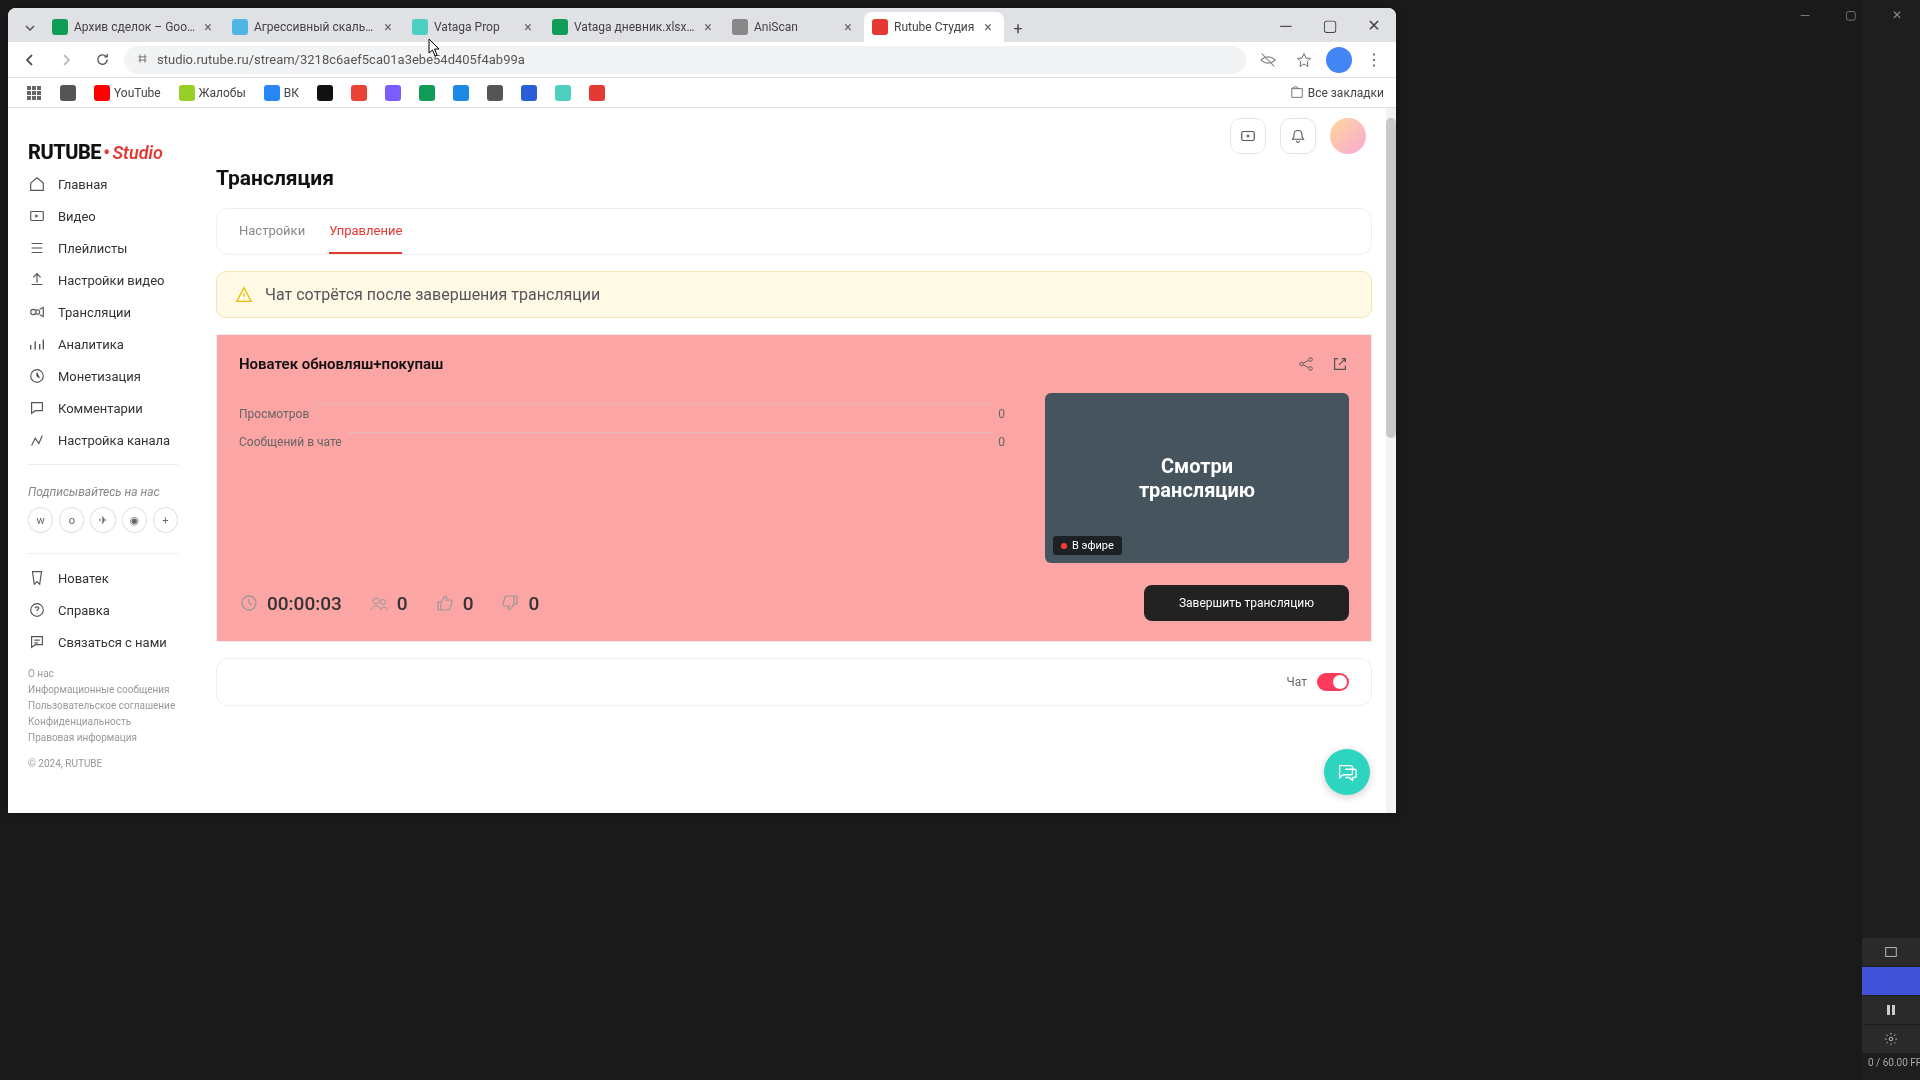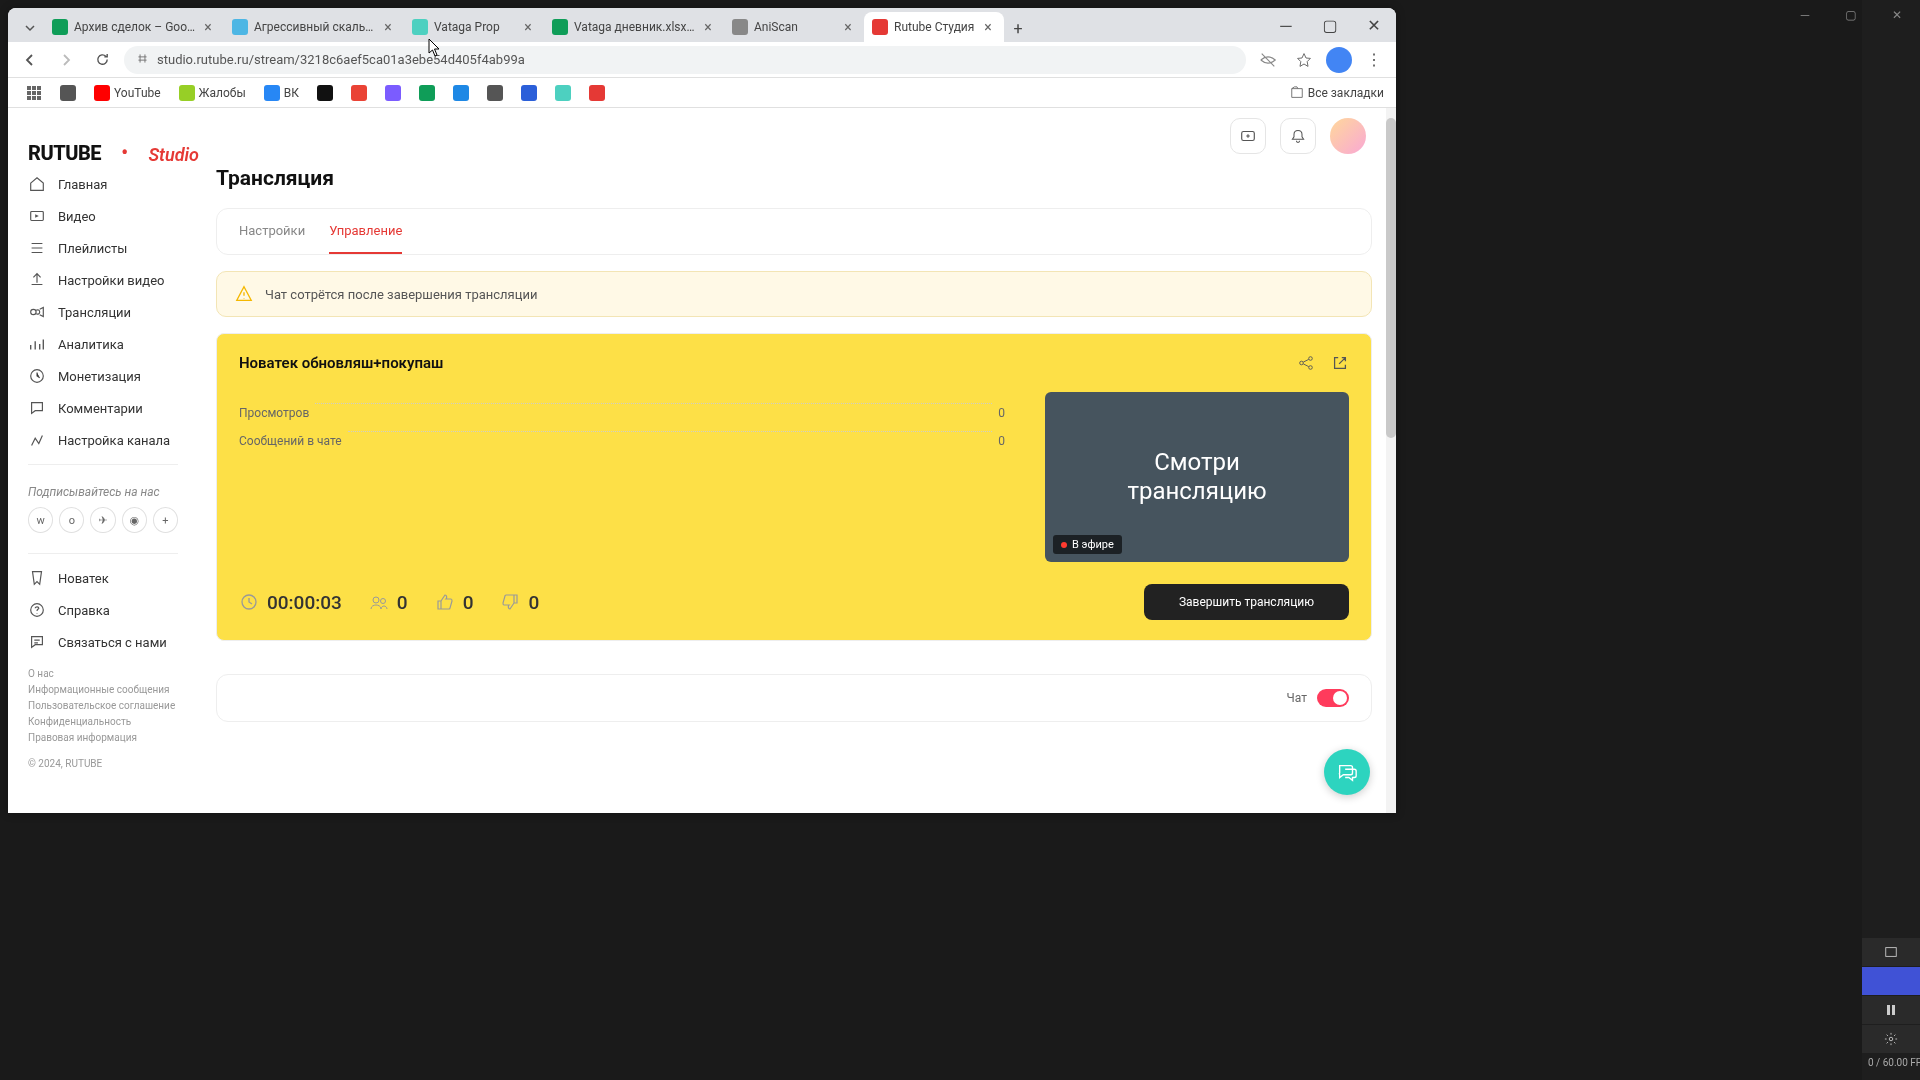--- a/index.html
+++ b/index.html
@@ -38,21 +38,21 @@
 .bookmarks-bar { height: 30px; background: #fff; display: flex; align-items: center; padding: 0 12px; gap: 6px; border-bottom: 1px solid #e0e0e0; }
 .bookmark { display: flex; align-items: center; gap: 4px; padding: 3px 6px; font-size: 12px; color: #444; cursor: pointer; border-radius: 4px; }
 .bookmark-icon { width: 16px; height: 16px; border-radius: 3px; flex-shrink: 0; }
 .all-bookmarks { margin-left: auto; display: flex; align-items: center; gap: 4px; font-size: 12px; color: #444; cursor: pointer; }
 
 
 .page { height: calc(100% - 100px); background: #fff; display: flex; position: relative; }
 
 
 .page-header { position: absolute; top: 0; left: 0; right: 10px; height: 55px; display: flex; align-items: center; padding: 0 20px; background: #fff; z-index: 5; }
-.logo { display: flex; align-items: flex-end; gap: 20px; margin-top: 33px; }
+.logo { display: flex; align-items: center; gap: 2px; margin-top: 33px; }
 .logo-rutube { font-size: 20px; font-weight: 800; color: #111; letter-spacing: -0.5px; }
 .logo-dot { color: #e53935; font-size: 22px; }
 .logo-studio { font-size: 18px; font-weight: 600; color: #e53935; font-style: italic; }
 .header-actions { margin-left: auto; display: flex; gap: 14px; align-items: center; }
 .header-btn { width: 36px; height: 36px; border: 1px solid #e5e5e5; border-radius: 10px; display: flex; align-items: center; justify-content: center; cursor: pointer; color: #555; }
 .header-avatar { width: 36px; height: 36px; border-radius: 50%; background: linear-gradient(135deg,#ffd89b,#f9a8d4); }
 
 
 .page-scrollbar { position: absolute; top: 0; right: 0; width: 10px; height: 100%; background: #f3f3f3; }
 .scroll-thumb { position: absolute; top: 10px; width: 10px; height: 320px; background: #c9c9c9; border-radius: 5px; }
@@ -69,38 +69,38 @@
 .sidebar-footer a { color: #999; text-decoration: none; display: block; }
 .copyright { padding: 4px 20px; font-size: 10px; color: #999; }
 
 
 .main { flex: 1; padding: 58px 24px 0 18px; background: #fff; overflow: hidden; }
 .main h1 { font-size: 21px; font-weight: 700; color: #111; margin-bottom: 18px; }
 .tabs-card { background: #fff; border: 1px solid #eee; border-radius: 12px; padding: 0 22px; margin-bottom: 16px; display: flex; gap: 24px; }
 .tab-link { padding: 14px 0; font-size: 13px; color: #888; cursor: pointer; border-bottom: 2px solid transparent; }
 .tab-link.active { color: #e53935; border-bottom-color: #e53935; }
 
-.warning-banner { background: #fff9e6; border: 1px solid #f3e5b5; border-radius: 10px; padding: 13px 18px; display: flex; align-items: center; gap: 12px; font-size: 13px; color: #555; margin-bottom: 16px; }
+.warning-banner { background: #fff9e6; border: 1px solid #f3e5b5; border-radius: 10px; padding: 13px 18px; display: flex; align-items: center; gap: 12px; font-size: 16px; color: #555; margin-bottom: 16px; }
 .warning-icon { width: 18px; height: 18px; color: #f5b800; }
 
-.stream-card { background: #fde047; border: 1px solid #eee; border-radius: 8px; padding: 20px 22px; margin-bottom: 33px; position: relative; }
+.stream-card { background: #fca5a5; border: 1px solid #eee; border-radius: 0; padding: 20px 22px; margin-bottom: 16px; position: relative; }
 .stream-title-row { display: flex; justify-content: space-between; align-items: flex-start; }
 .stream-title { font-size: 15px; font-weight: 600; color: #111; }
 .stream-actions { display: flex; gap: 16px; color: #555; }
 .stream-action { cursor: pointer; }
 
 .stream-body { display: flex; gap: 40px; margin-top: 16px; }
 .stats-col { flex: 1; }
 .stat-row { display: flex; align-items: flex-start; font-size: 12px; color: #666; margin: 14px 0; }
 .stat-label { white-space: nowrap; }
 .stat-dots { flex: 1; border-bottom: 1px dotted #ccc; margin: 0 6px; position: relative; top: -3px; }
 .stat-value { white-space: nowrap; }
 
 .preview { width: 304px; height: 170px; background: #46545e; border-radius: 6px; position: relative; display: flex; align-items: center; justify-content: center; color: #fff; text-align: center; overflow: hidden; }
-.preview-text { font-size: 24px; line-height: 1.2; font-weight: 400; }
+.preview-text { font-size: 20px; line-height: 1.2; font-weight: 700; }
 .live-badge { position: absolute; bottom: 8px; left: 8px; background: rgba(0,0,0,0.6); color: #fff; font-size: 11px; padding: 3px 8px; border-radius: 3px; display: flex; align-items: center; gap: 5px; }
 .live-dot { width: 6px; height: 6px; background: #ff3b30; border-radius: 50%; }
 
 .stream-footer { display: flex; align-items: center; justify-content: space-between; margin-top: 22px; }
 .metrics { display: flex; gap: 27px; align-items: center; }
 .metric { display: flex; align-items: center; gap: 8px; font-size: 19px; color: #333; font-weight: 500; }
 .metric-icon { color: #999; width: 20px; height: 20px; }
 .end-btn { background: #222; color: #fff; border: none; border-radius: 8px; padding: 11px 35px; font-size: 12px; cursor: pointer; }
 
 .chat-card { background: #fff; border: 1px solid #eee; border-radius: 12px; padding: 14px 22px; display: flex; justify-content: flex-end; align-items: center; gap: 10px; }

